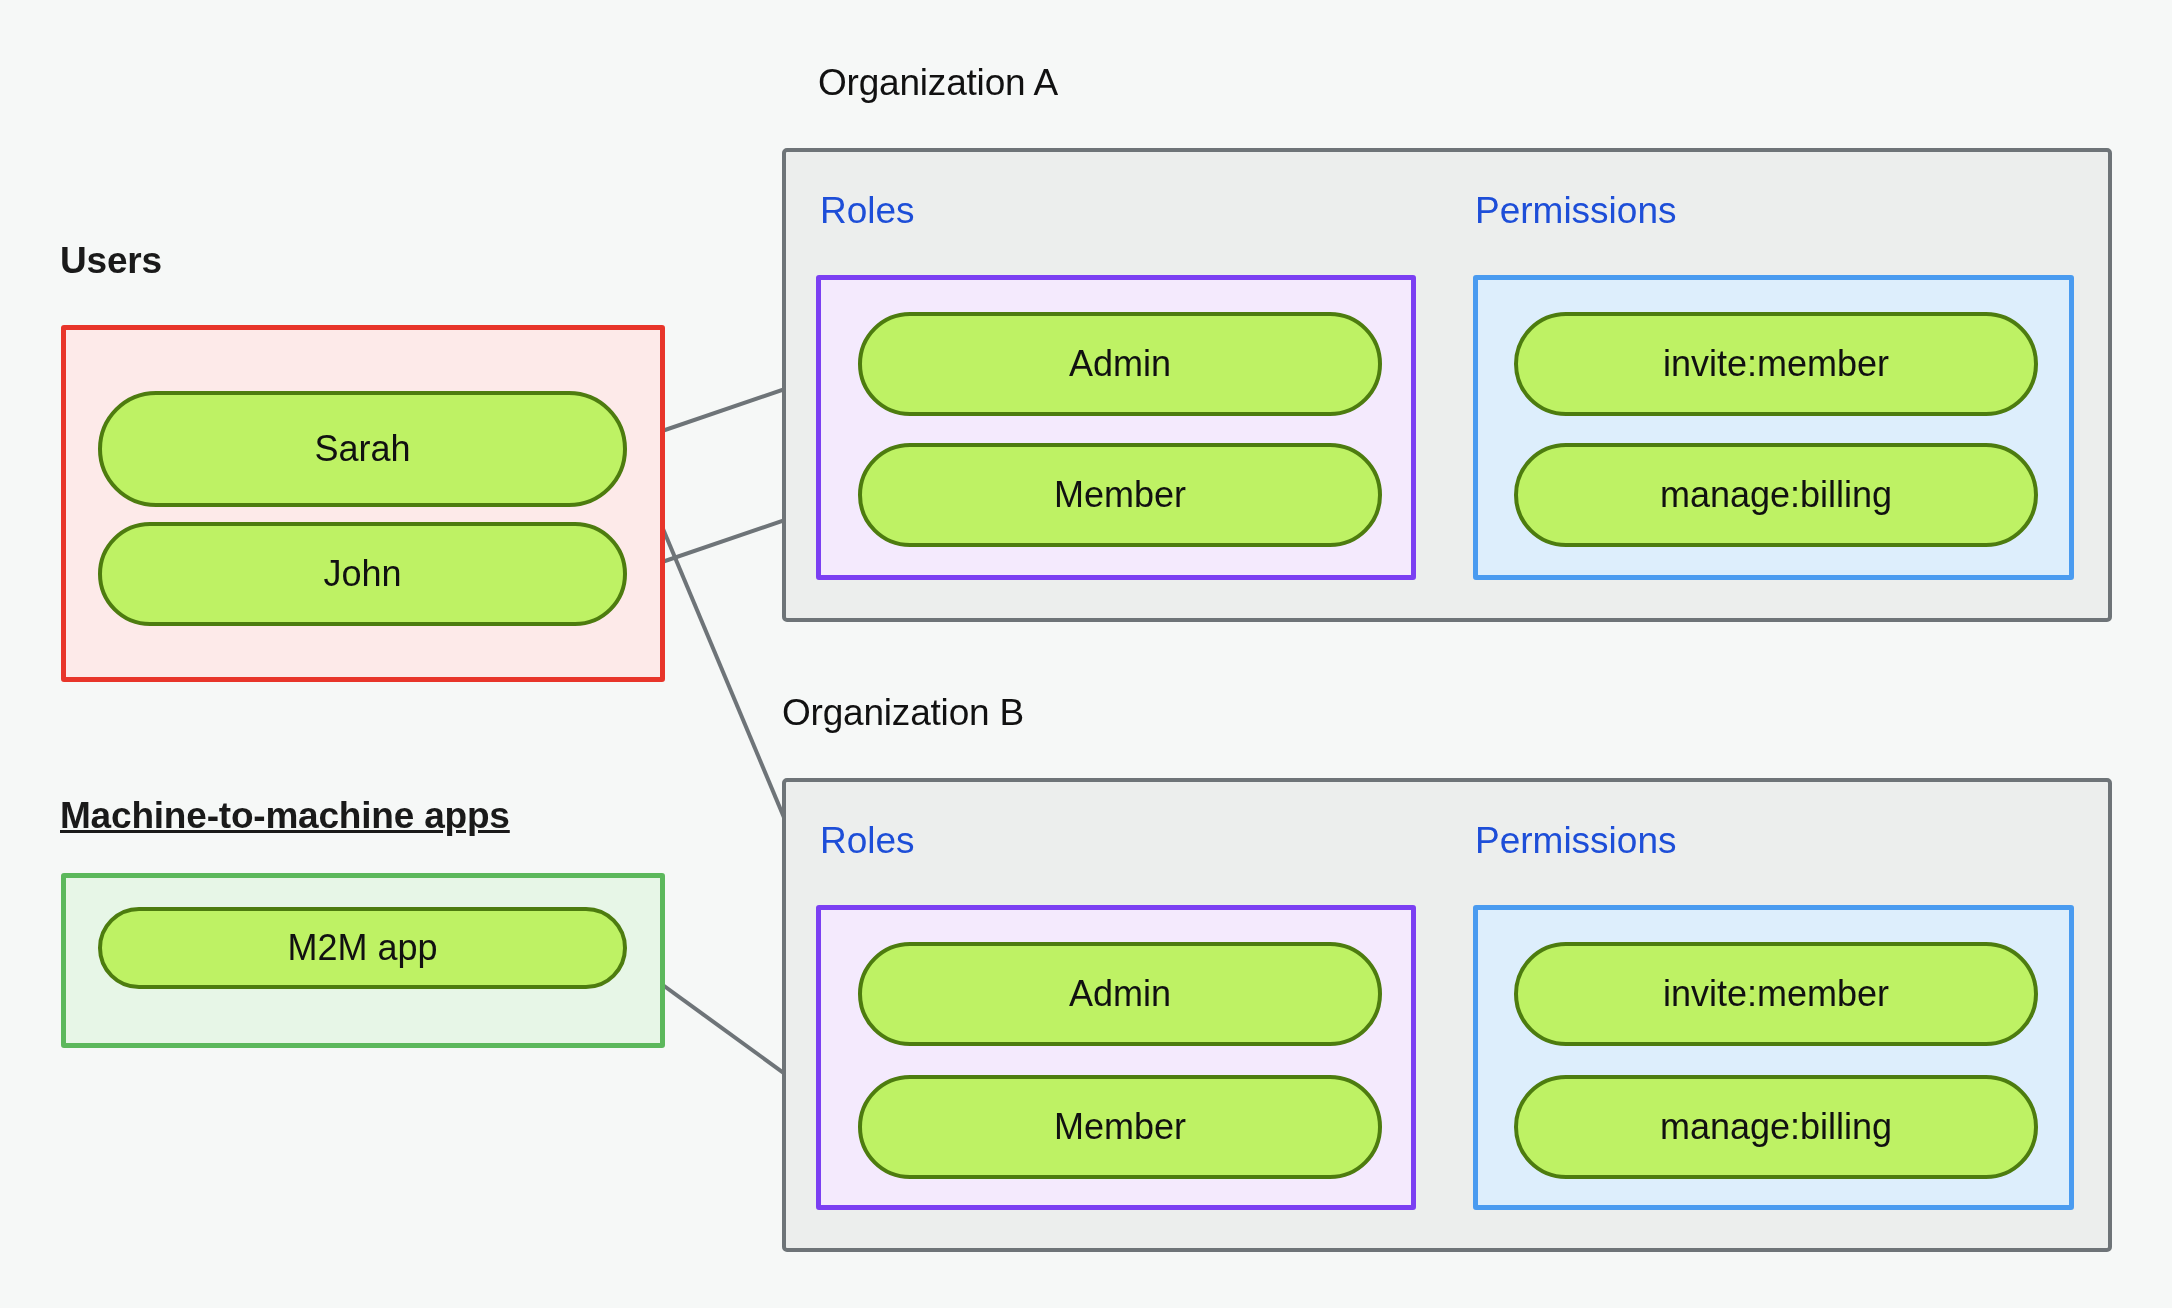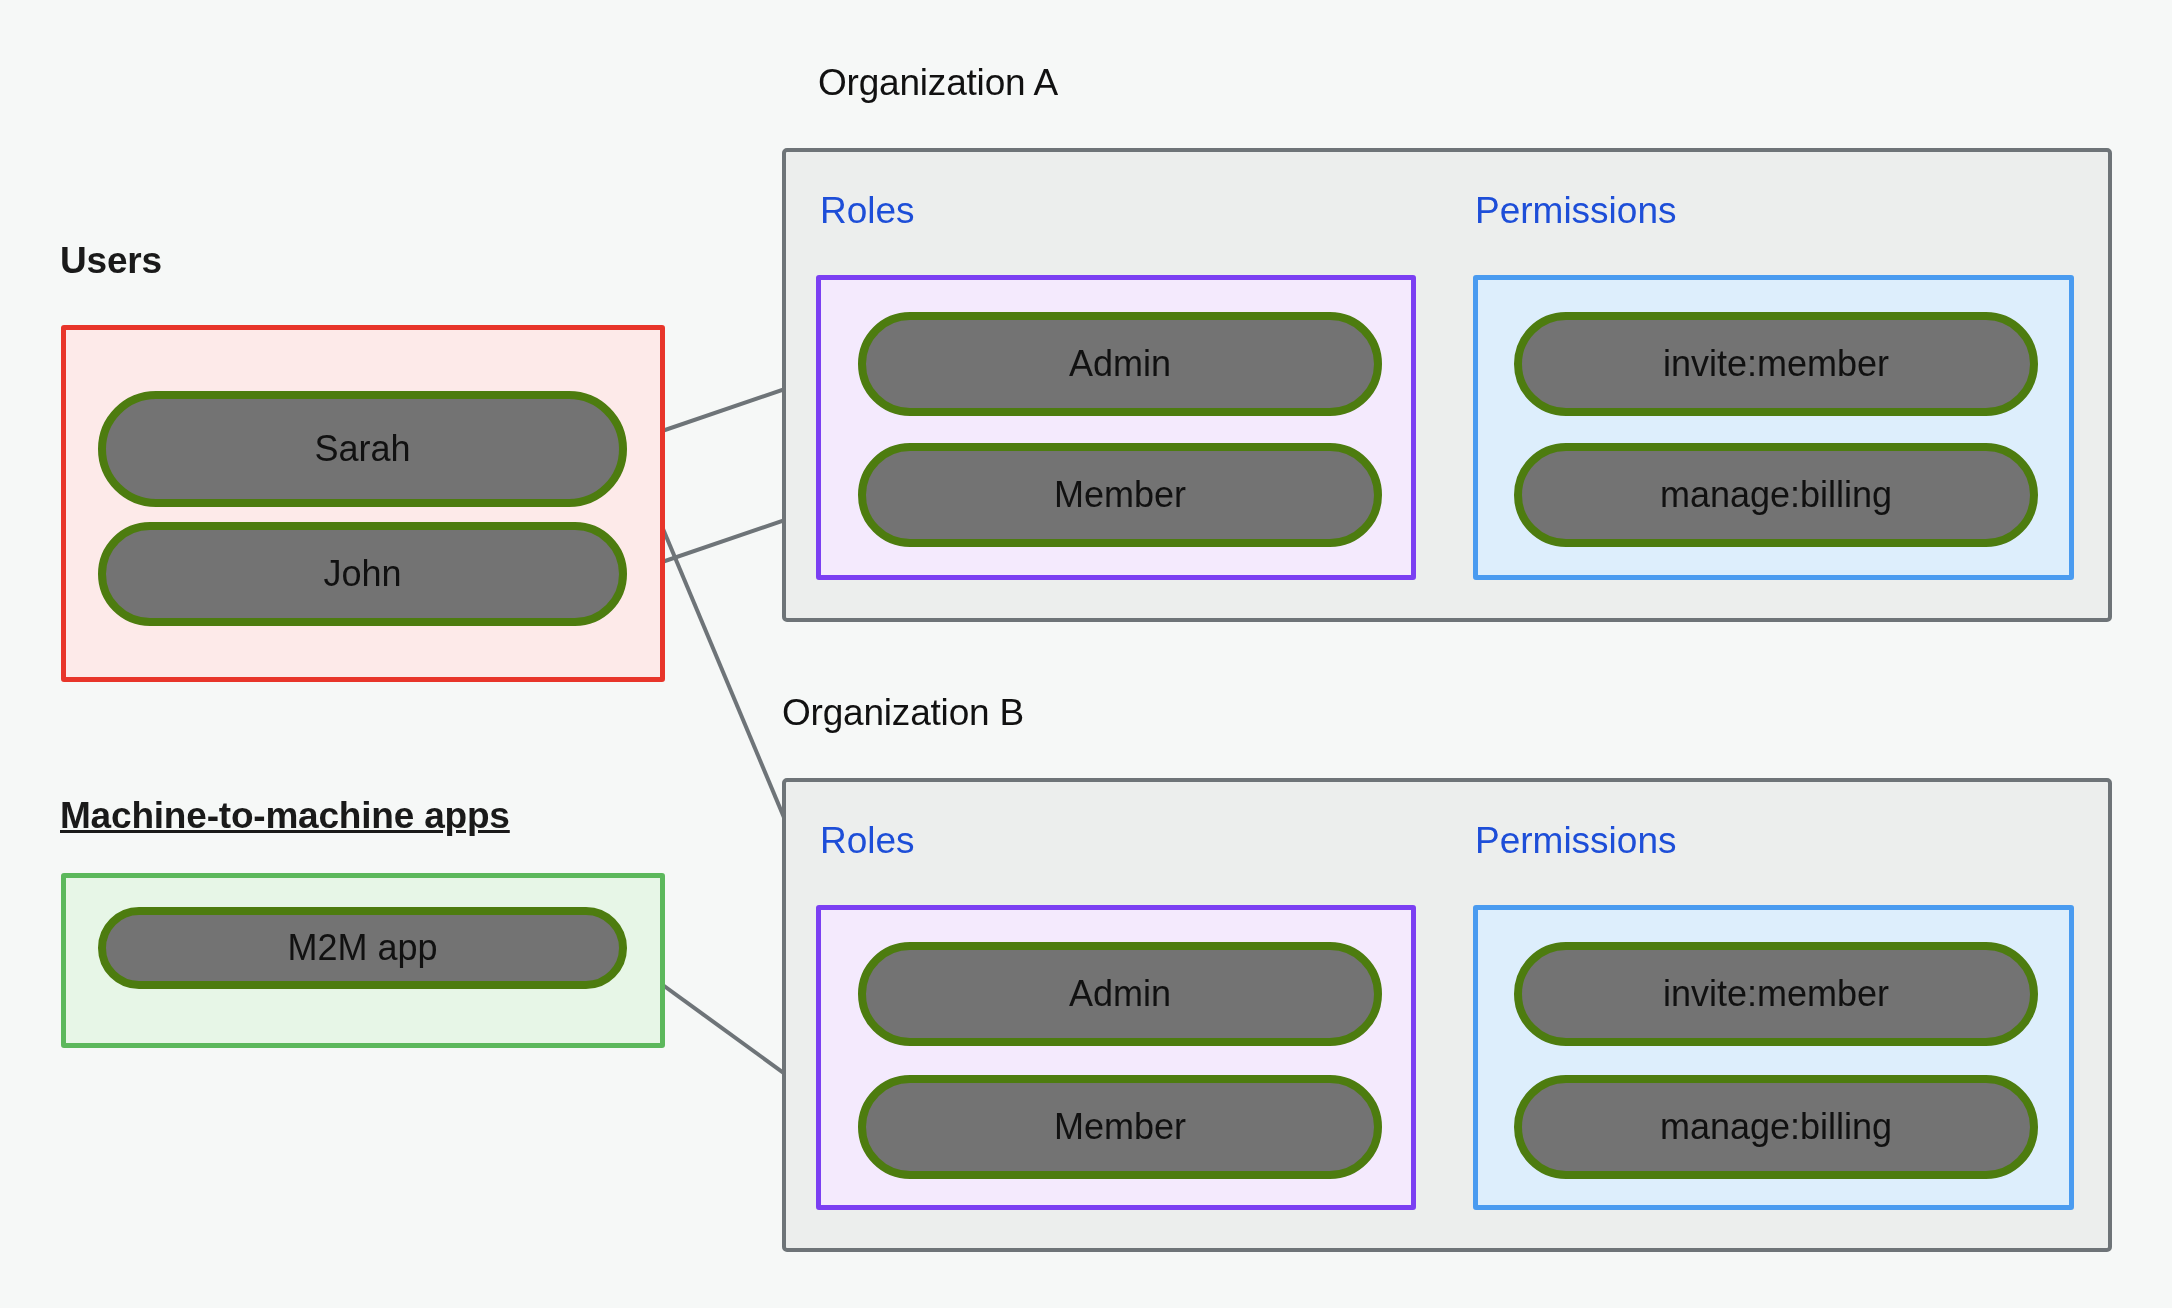--- a/index.html
+++ b/index.html
@@ -55,22 +55,22 @@
   }
   .group-perms {
     border: 5px solid #4a9bf0;
     background: #ddeefc;
   }
 
   
   .pill {
     position: absolute;
     box-sizing: border-box;
-    background: #737373;
-    border: 8px solid #4d7c0f;
+    background: #bef264;
+    border: 4px solid #4d7c0f;
     border-radius: 999px;
     display: flex;
     align-items: center;
     justify-content: center;
     font-size: 36px;
     color: #111111;
     white-space: nowrap;
   }
 
   

